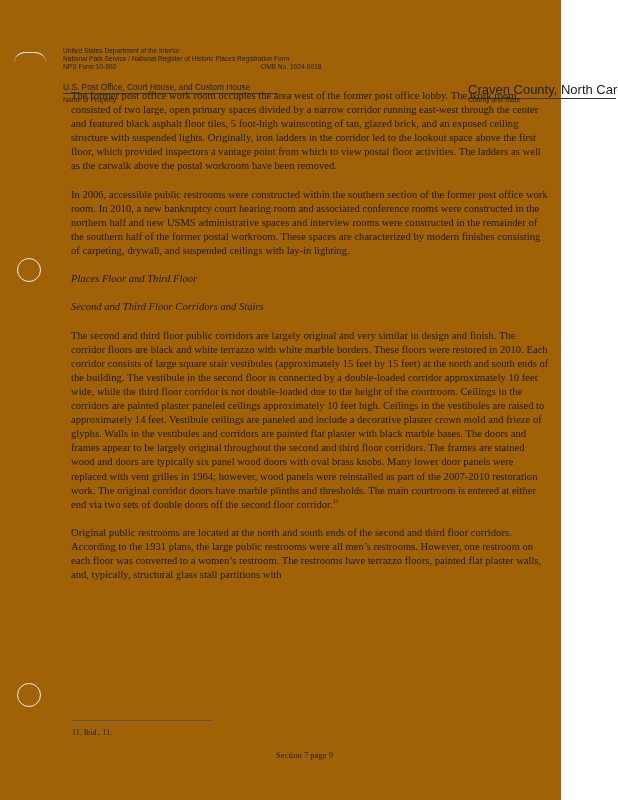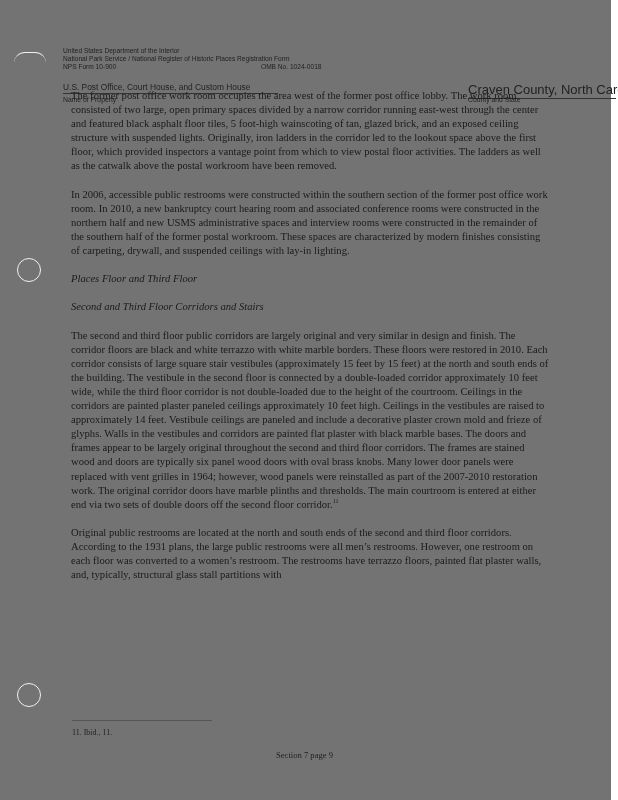--- a/index.html
+++ b/index.html
@@ -1,17 +1,17 @@
 <!DOCTYPE html>
 <html><head>
 <meta charset="utf-8">
 <style>
   html, body { margin: 0; padding: 0; background: #ffffff; }
   body { width: 618px; height: 800px; position: relative; overflow: hidden; }
-  .page { position: absolute; left: 0; top: 0; width: 611px; height: 800px; background: #737373; }
+  .page { position: absolute; left: 0; top: 0; width: 561px; height: 800px; background: #a16207; }
   .hdr-agency { position: absolute; left: 63px; top: 47px; font-family: "Liberation Sans", sans-serif; font-size: 6.6px; line-height: 8px; color: #222; }
   .hdr-form-row { position: relative; width: 270px; }
   .hdr-omb { position: absolute; left: 198px; top: 0; }
   .prop-row { position: absolute; left: 63px; top: 82px; width: 495px; font-family: "Liberation Sans", sans-serif; color: #222; }
   .prop-name { position: absolute; left: 0; top: 0; font-size: 8.4px; width: 215px; border-bottom: 1px solid #333; padding-bottom: 1px; white-space: nowrap; }
   .prop-name-lbl { position: absolute; left: 0; top: 14px; font-size: 6.8px; }
   .county { position: absolute; left: 405px; top: 0; font-size: 13px; width: 148px; border-bottom: 1px solid #333; padding-bottom: 1px; white-space: nowrap; }
   .county-lbl { position: absolute; left: 405px; top: 14px; font-size: 6.8px; }
   .body-text { position: absolute; left: 71px; top: 89px; width: 478px; font-family: "Liberation Serif", serif; font-size: 10.6px; line-height: 14.1px; color: #1a1a1a; }
   .body-text p { margin: 0 0 14.1px 0; text-align: left; }

